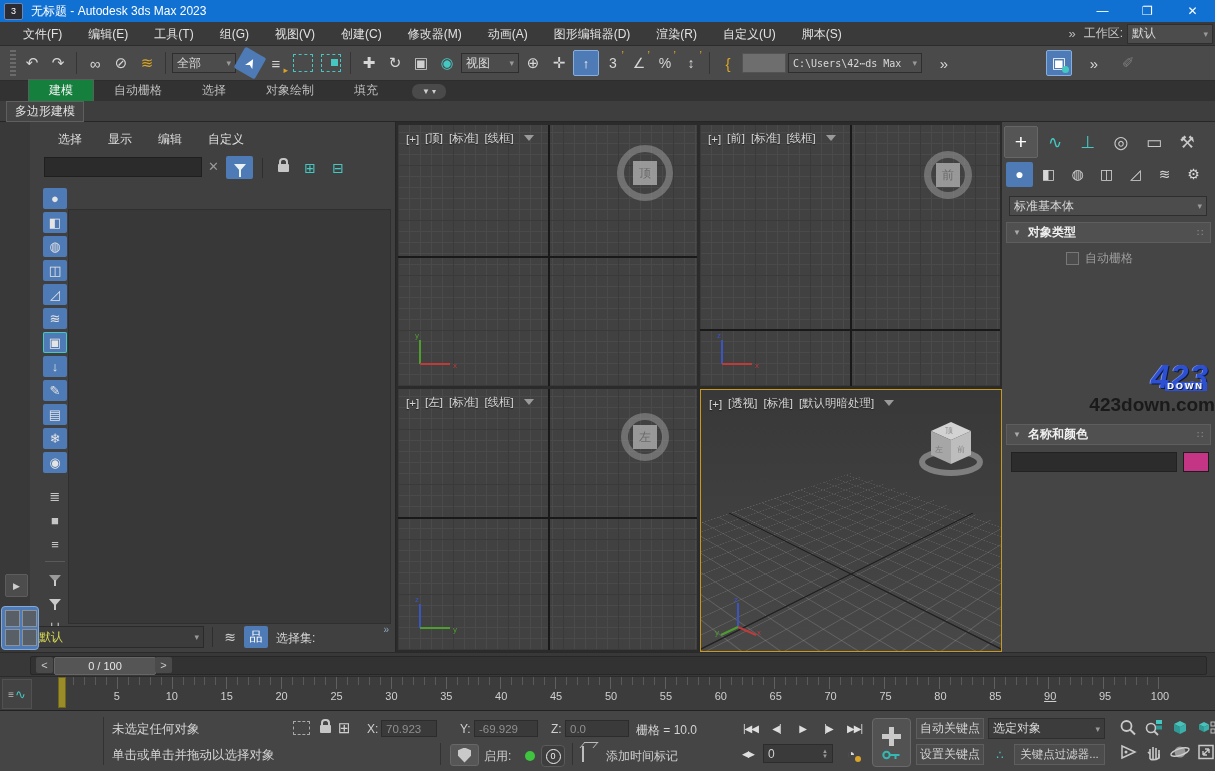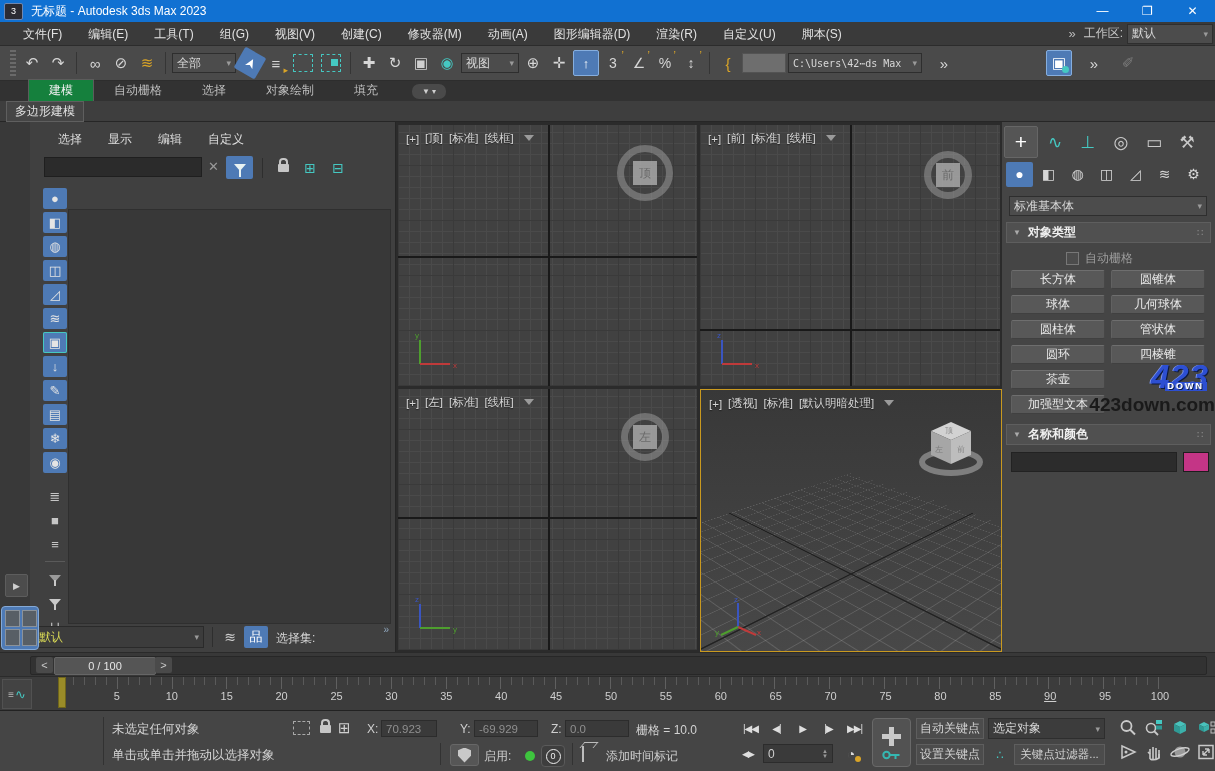--- a/index.html
+++ b/index.html
@@ -525,33 +525,20 @@
         </span>
       <div class="rollout r1">
         <b class="tri">▼</b>
         <span>对象类型</span>
         <i class="grip">∷</i>
       </div>
       <label class="autogrid">
         <i class="cb"></i>
         <span>自动栅格</span>
       </label>
-      <div class="cpbuttons">
-          <span class="pbtn">长方体</span>
-          <span class="pbtn">圆锥体</span>
-          <span class="pbtn">球体</span>
-          <span class="pbtn">几何球体</span>
-          <span class="pbtn">圆柱体</span>
-          <span class="pbtn">管状体</span>
-          <span class="pbtn">圆环</span>
-          <span class="pbtn">四棱锥</span>
-          <span class="pbtn">茶壶</span>
-          <span class="pbtn ghost"></span>
-          <span class="pbtn">加强型文本</span>
-        </div>
       <div class="rollout r2">
         <b class="tri">▼</b>
         <span>名称和颜色</span>
         <i class="grip">∷</i>
       </div>
       <div class="namerow">
         <input class="namefield" style="">
         <span class="swatch"></span>
       </div>
     </aside>

